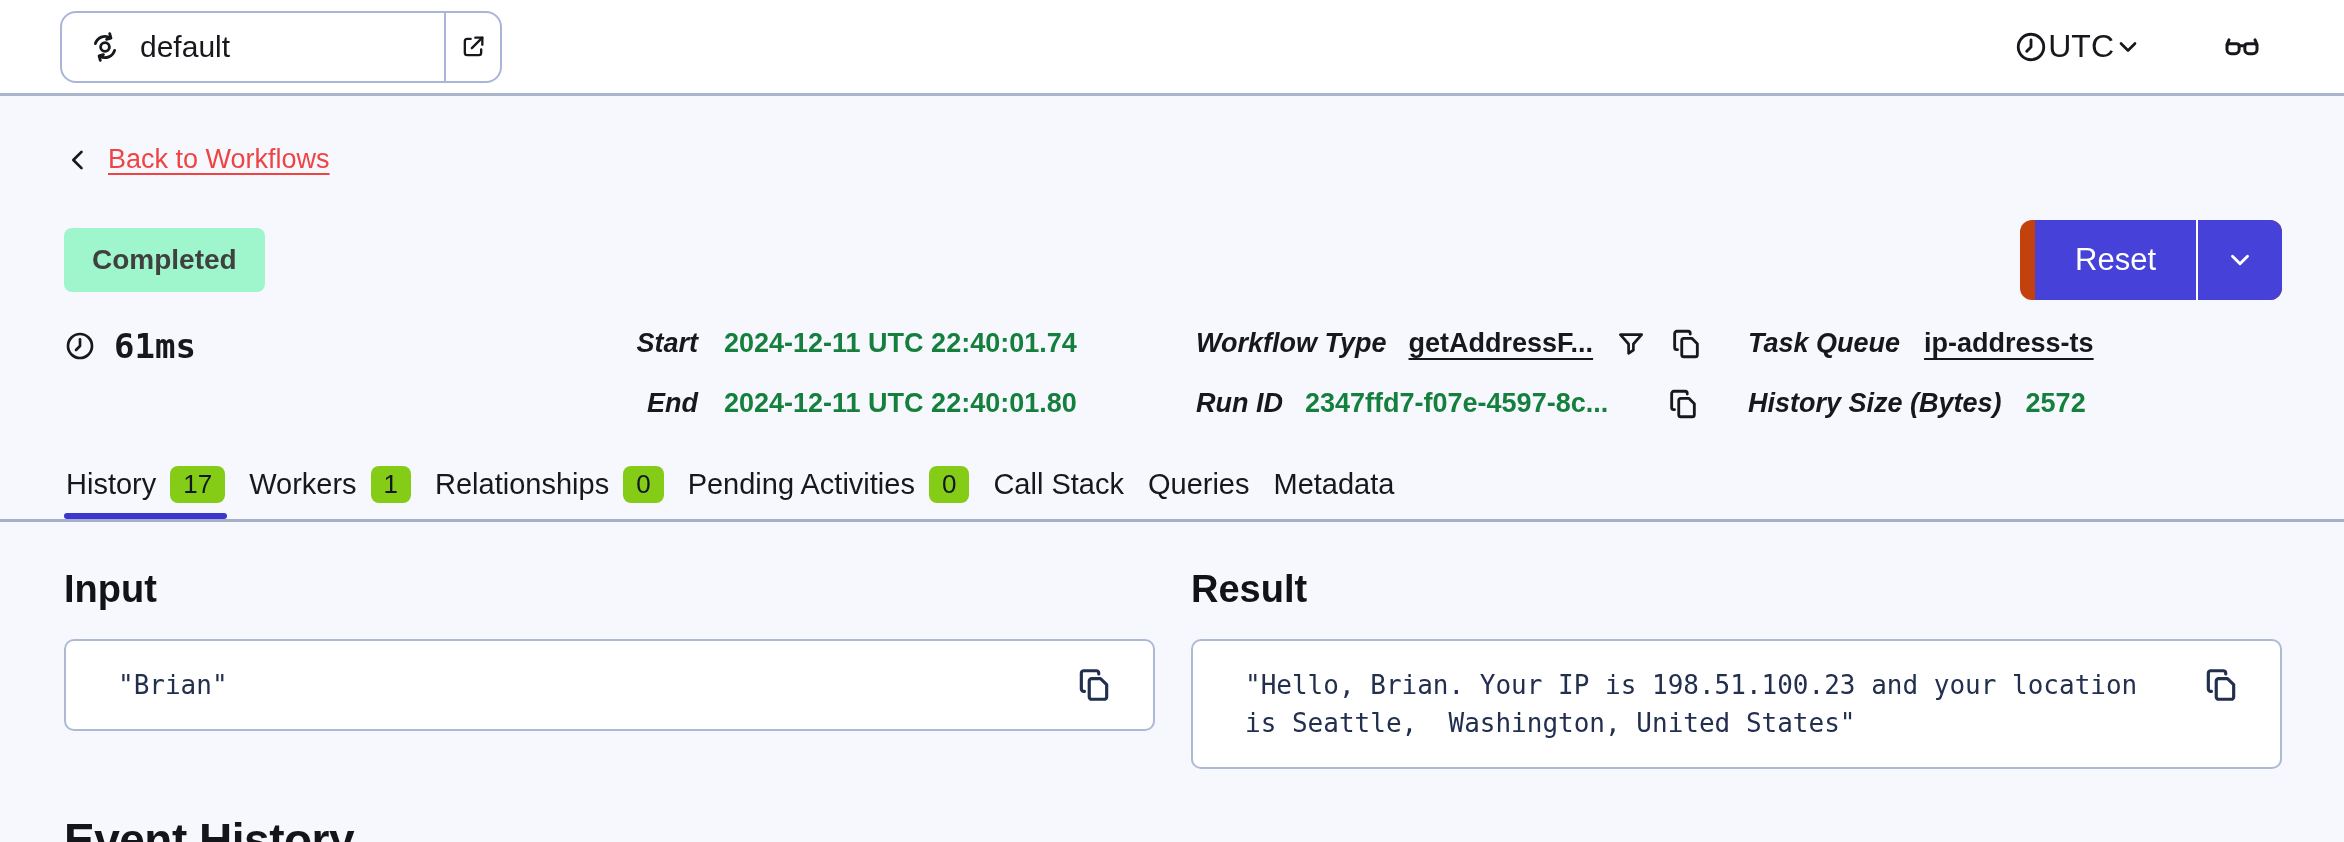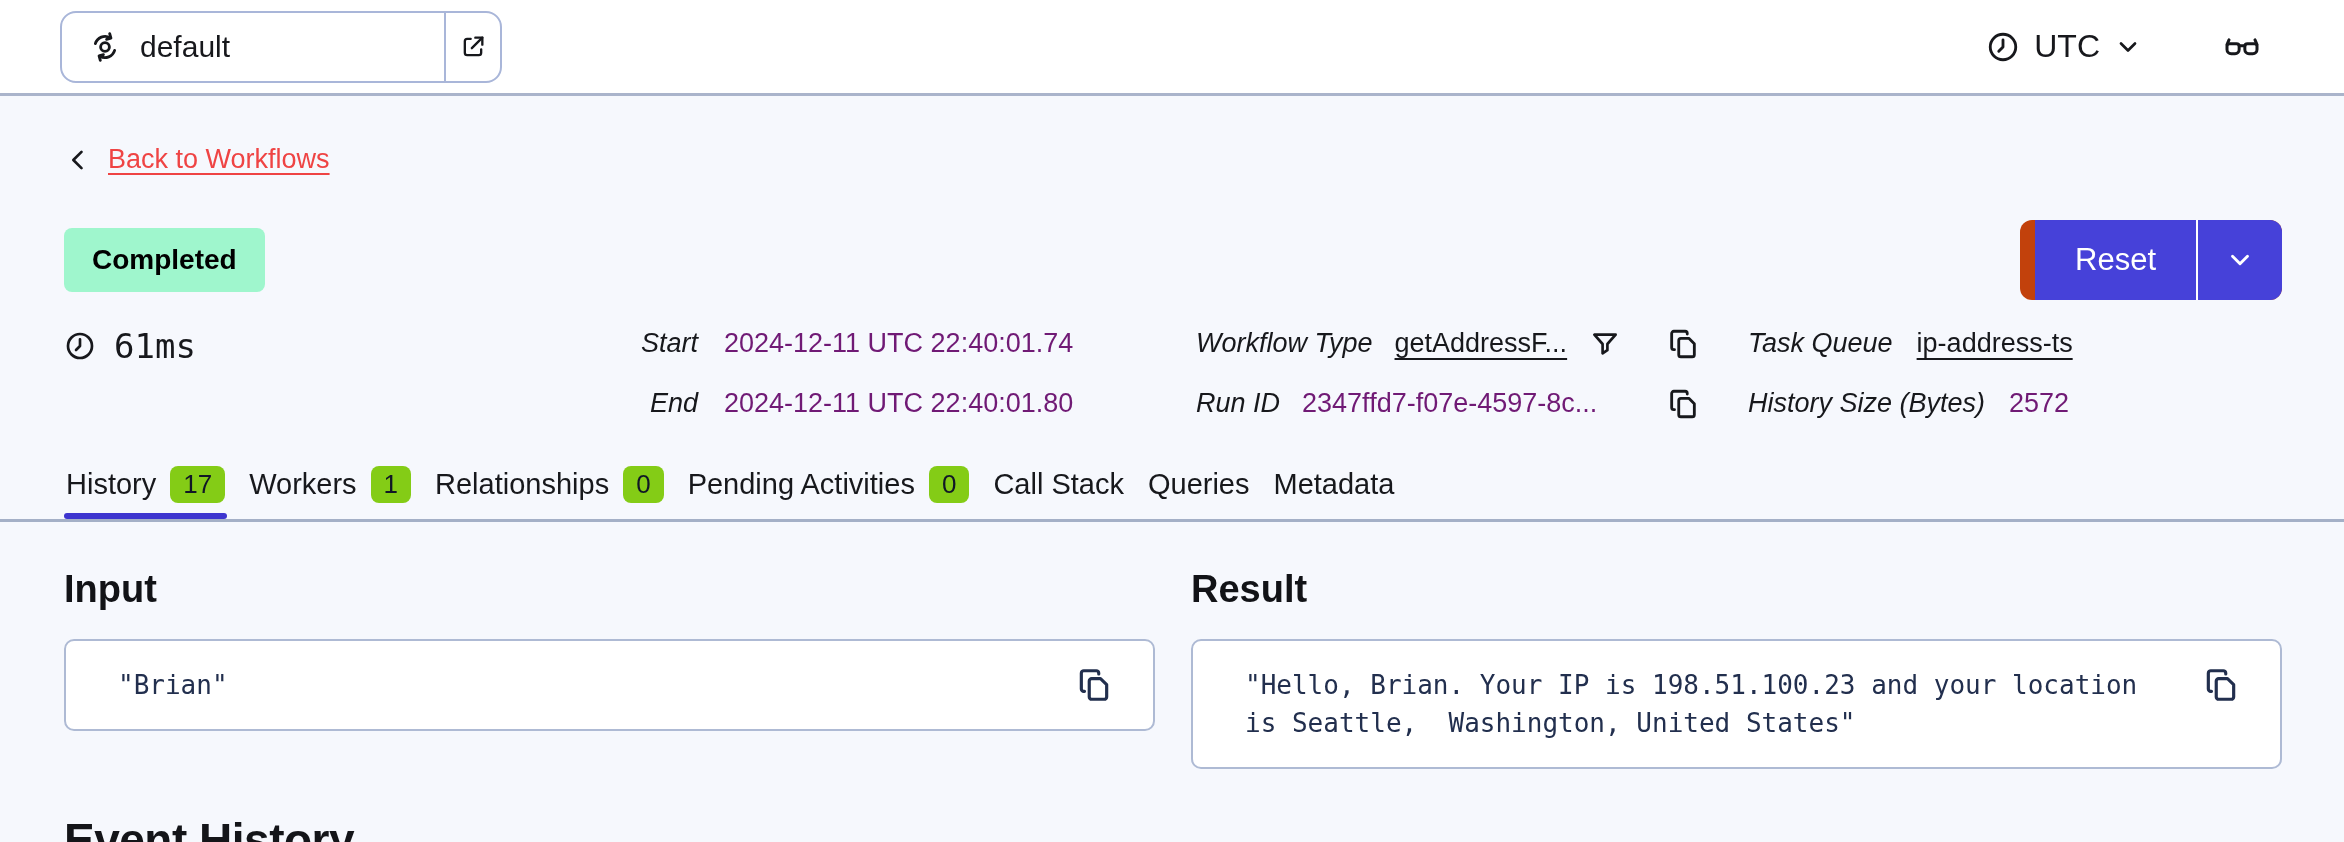--- a/index.html
+++ b/index.html
@@ -23,40 +23,40 @@
     background:#fff; border:2px solid #a9b6d9; border-radius:16px; overflow:hidden;
     cursor:pointer;
   }
   .ns-main { flex:1; display:flex; align-items:center; gap:18px; padding:0 26px; }
   .ns-label { font-size:30px; color:#17181c; }
   .ns-open {
     width:56px; border-left:2px solid #a9b6d9;
     display:flex; align-items:center; justify-content:center;
   }
   .topbar-right { display:flex; align-items:center; gap:80px; }
-  .tz-button { display:flex; align-items:center; gap:14px; cursor:pointer; }
+  .tz-button { display:flex; align-items:center; cursor:pointer; }
   .tz-label { font-size:32px; color:#17181c; }
   .labs-button { cursor:pointer; }
 
   
   .main { padding:48px 62px 0 64px; }
 
   .back-link {
     display:inline-flex; align-items:center; gap:16px;
     font-size:27px; color:#ef4444; cursor:pointer;
   }
   .back-link .back-text { text-decoration:underline; text-underline-offset:5px; }
 
   .header-row {
     margin-top:42px;
     display:flex; align-items:center; justify-content:space-between;
   }
   .header-left { display:flex; align-items:center; gap:38px; min-width:0; }
   .status-badge {
-    background:#9ff6cd; color:#000000;
+    background:#9ff6cd; color:#404040;
     font-size:28px; font-weight:600;
     padding:16px 28px; border-radius:8px; white-space:nowrap;
   }
   .wf-title {
     font-size:46px; font-weight:700; letter-spacing:-0.5px; color:#141519;
     white-space:nowrap; overflow:hidden;
   }
   .reset-split {
     display:flex; align-items:stretch; height:80px; border-radius:12px;
     overflow:hidden; background:#c2410c; flex:0 0 auto;padding-left:15px;
@@ -72,27 +72,27 @@
     display:flex; align-items:center; justify-content:center; cursor:pointer;
   }
 
   
   .details {
     margin-top:26px;
     display:grid; grid-template-columns:564px 568px 552px 1fr;
     font-size:27px;
   }
   .detail-rows { display:flex; flex-direction:column; gap:24px; }
-  .drow { display:flex; align-items:center; min-height:36px; }
+  .drow { display:flex; align-items:center; min-height:36px;font-weight:bold; }
   .dlabel { font-style:italic; color:#17181c; white-space:nowrap; }
   .col-time .drow { display:grid; grid-template-columns:70px auto; gap:26px; }
   .col-time .dlabel { justify-self:end; }
   .col-ids .drow { display:grid; grid-template-columns:auto 1fr 46px; gap:22px; align-items:center; padding-right:36px; }
   .col-queue .drow { gap:24px; }
-  .dvalue { color:#701a75; white-space:nowrap; }
+  .dvalue { color:#15803d; white-space:nowrap; }
   .dlink { text-decoration:underline; text-underline-offset:6px; cursor:pointer; color:#17181c; }
   .value-with-icon { display:flex; align-items:center; gap:22px; }
   .icon-btn { background:none; border:none; padding:0; cursor:pointer; color:#17181c; }
 
   .duration { display:flex; align-items:center; gap:18px; }
   .duration-text { font-family:"DejaVu Sans Mono", monospace; font-size:34px; color:#17181c; }
 
   
   .tabs {
     margin-top:44px;

